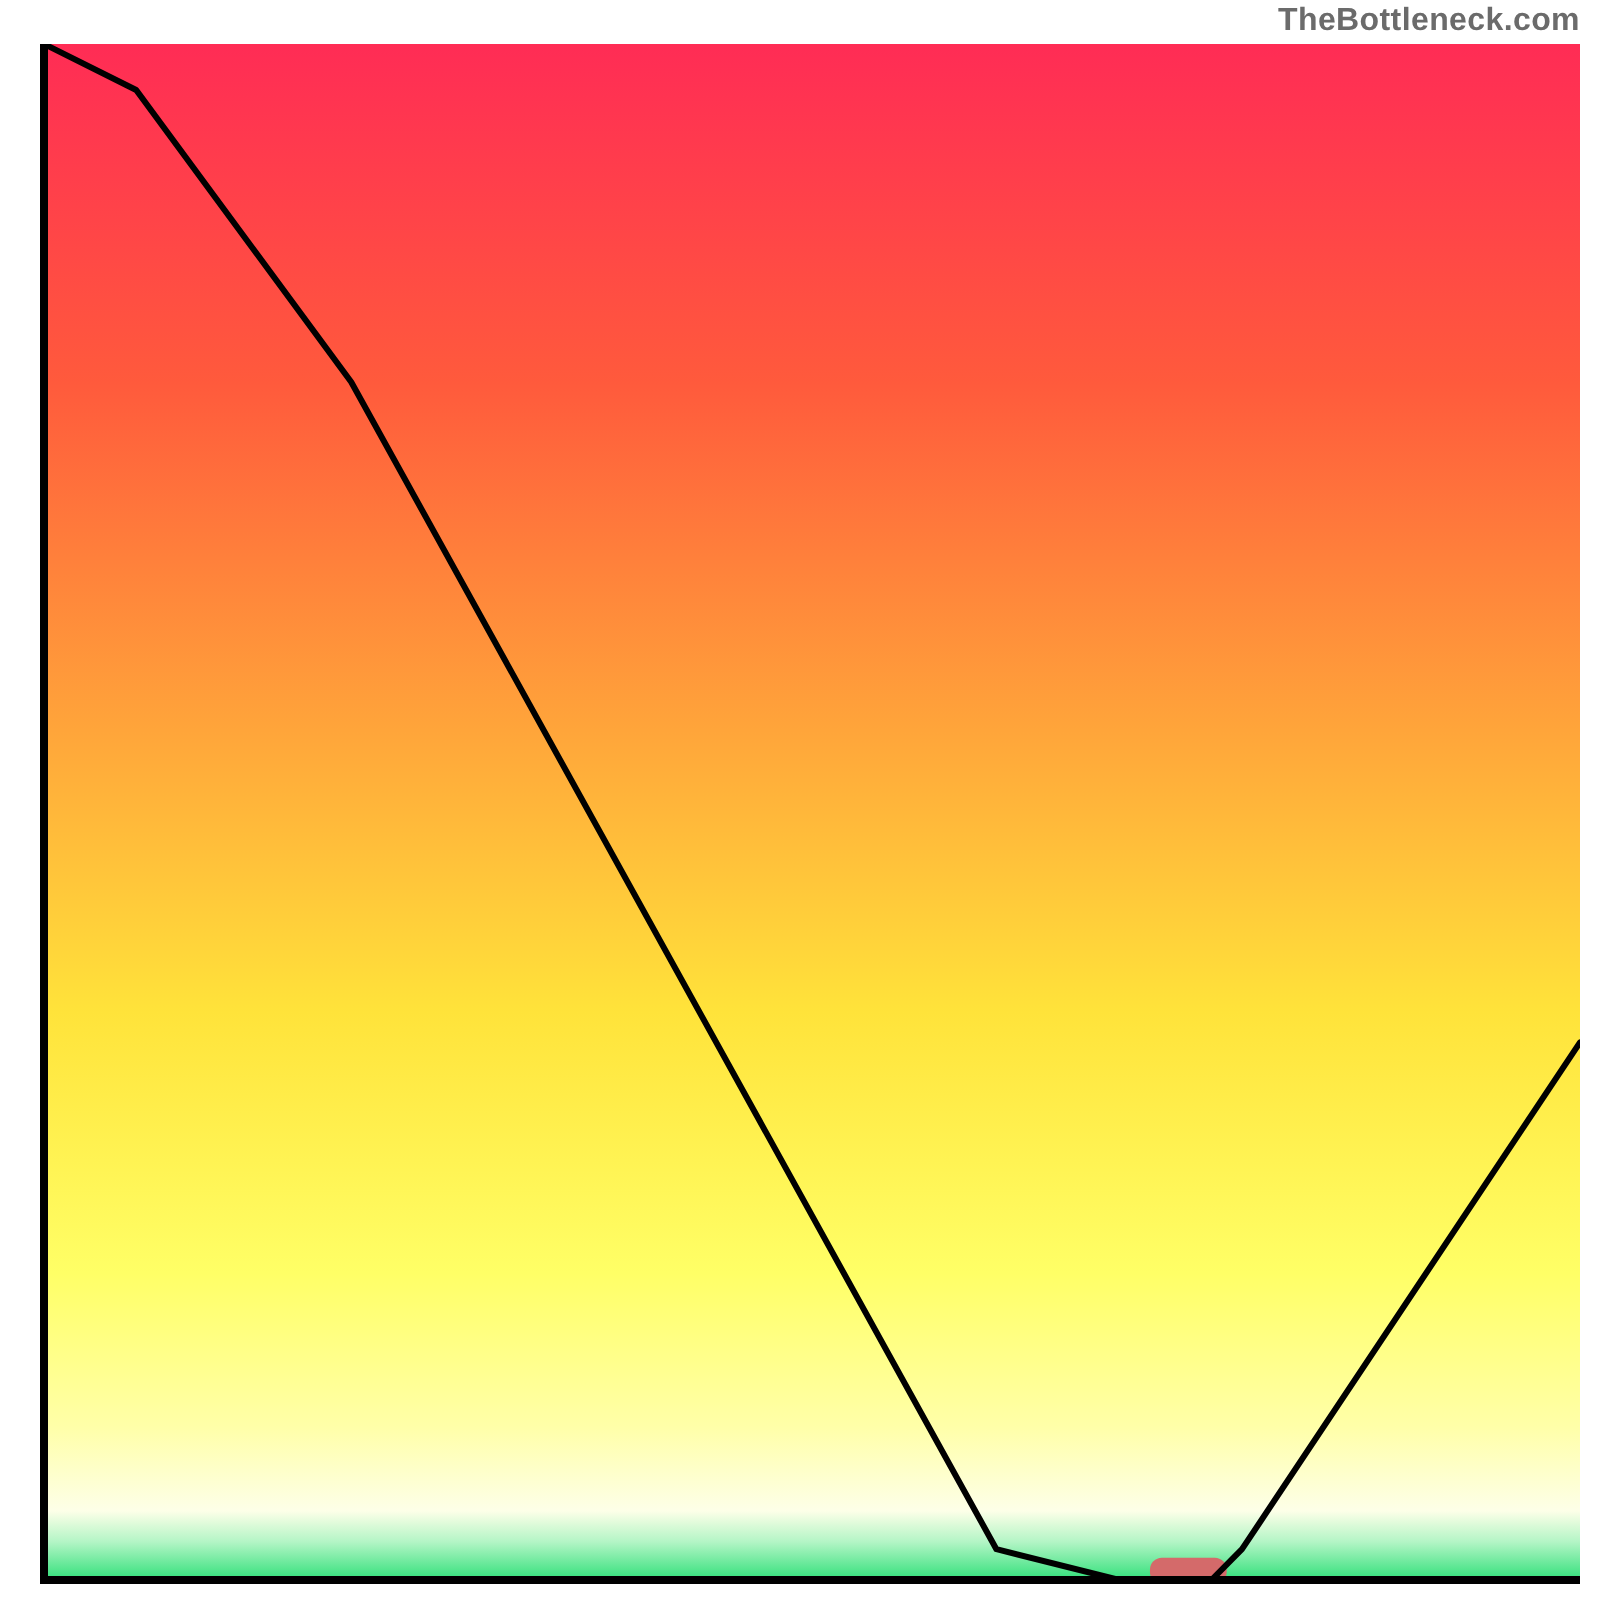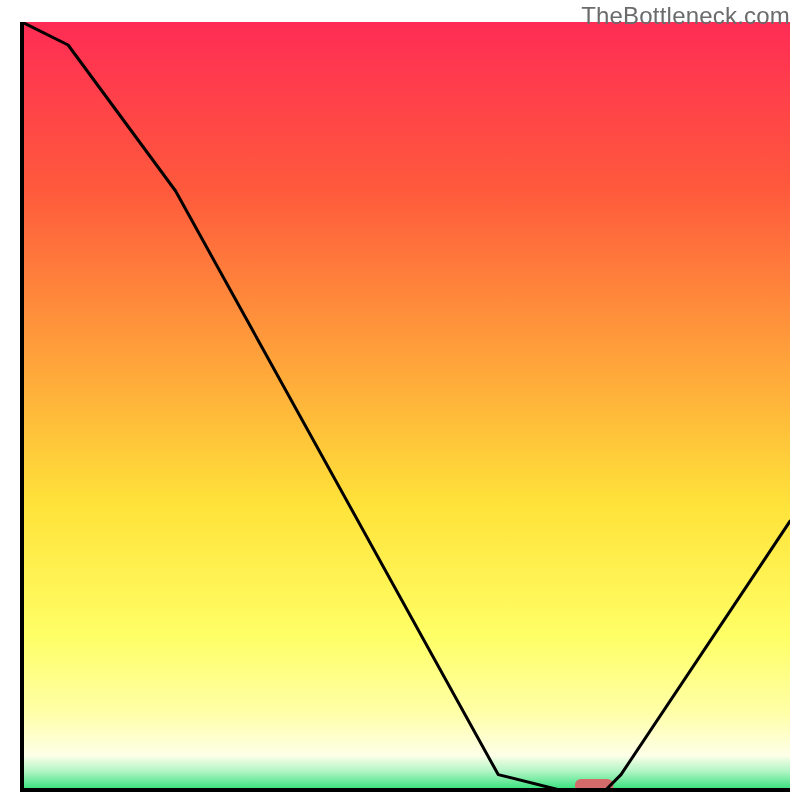--- a/index.html
+++ b/index.html
@@ -12,22 +12,22 @@
   }
   .chart-wrap {
     position: relative;
     width: 800px;
     height: 800px;
   }
   .watermark {
     position: absolute;
     top: 2px;
     right: 10px;
-    font-size: 24px;
-    font-weight: 400;
+    font-size: 16px;
+    font-weight: 700;
     color: #6b6b6b;
     letter-spacing: 0.2px;
     z-index: 10;
   }
   svg.plot {
     position: absolute;
     left: 0;
     top: 0;
   }
 </style>

